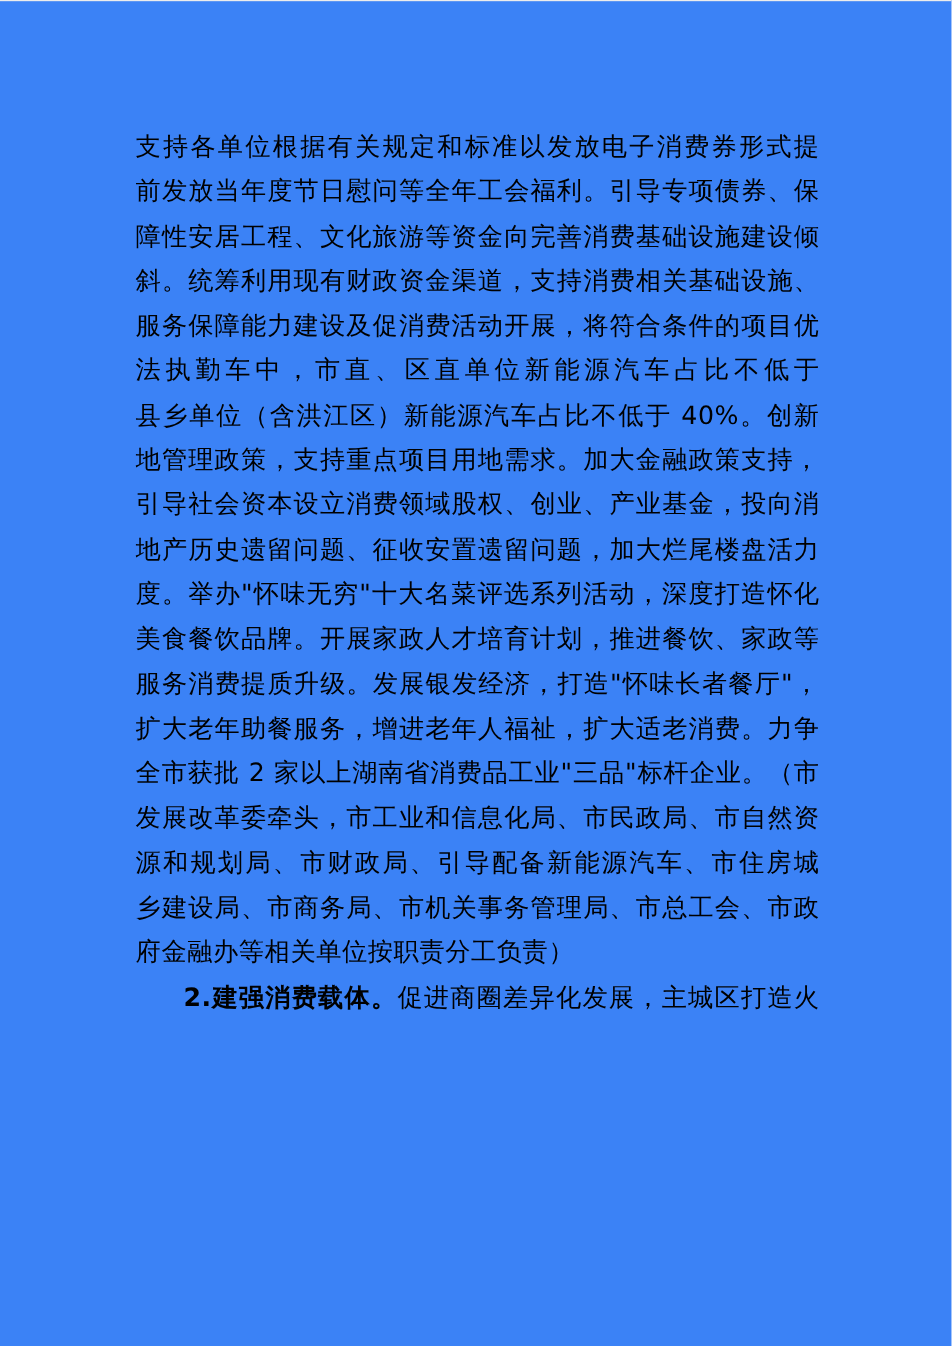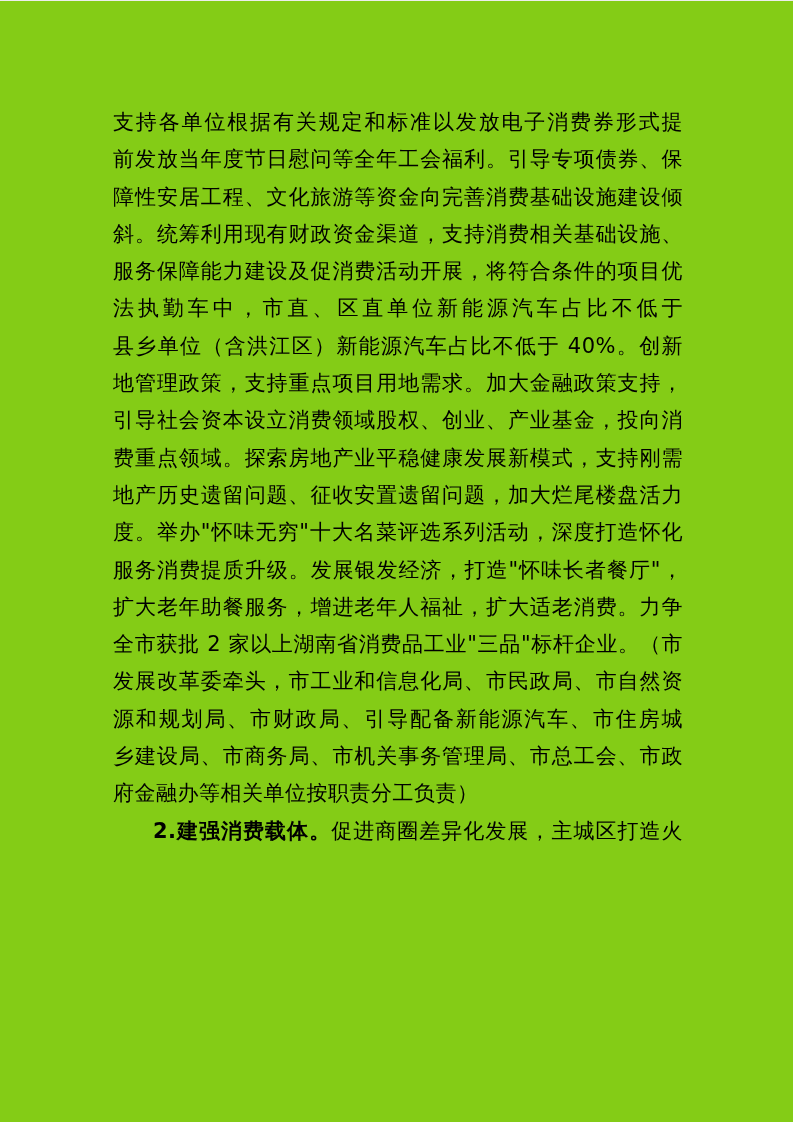--- a/index.html
+++ b/index.html
@@ -4,21 +4,21 @@
 <style>
   html, body {
     margin: 0;
     padding: 0;
     background: #ffffff;
   }
   .page {
     position: relative;
     width: 793px;
     height: 1122px;
-    background: #84cc16;
+    background: #3b82f6;
     overflow: hidden;
     border-top: 1px solid #ececec;
     font-family: "DejaVu Sans", "Liberation Sans", sans-serif;
     color: #000000;
     box-sizing: border-box;
   }
   .content {
     position: absolute;
     top: 103px;
     left: 113px;
@@ -52,23 +52,23 @@
     <div>
         <div class="line">支持各单位根据有关规定和标准以发放电子消费券形式提</div>
         <div class="line">前发放当年度节日慰问等全年工会福利。引导专项债券、保</div>
         <div class="line">障性安居工程、文化旅游等资金向完善消费基础设施建设倾</div>
         <div class="line">斜。统筹利用现有财政资金渠道，支持消费相关基础设施、</div>
         <div class="line">服务保障能力建设及促消费活动开展，将符合条件的项目优</div>
         <div class="line">法执勤车中，市直、区直单位新能源汽车占比不低于 60%，</div>
         <div class="line">县乡单位（含洪江区）新能源汽车占比不低于 40%。创新用</div>
         <div class="line">地管理政策，支持重点项目用地需求。加大金融政策支持，</div>
         <div class="line">引导社会资本设立消费领域股权、创业、产业基金，投向消</div>
-        <div class="line">费重点领域。探索房地产业平稳健康发展新模式，支持刚需</div>
         <div class="line">地产历史遗留问题、征收安置遗留问题，加大烂尾楼盘活力</div>
         <div class="line">度。举办"怀味无穷"十大名菜评选系列活动，深度打造怀化</div>
+        <div class="line">美食餐饮品牌。开展家政人才培育计划，推进餐饮、家政等</div>
         <div class="line">服务消费提质升级。发展银发经济，打造"怀味长者餐厅"，</div>
         <div class="line">扩大老年助餐服务，增进老年人福祉，扩大适老消费。力争</div>
         <div class="line">全市获批 2 家以上湖南省消费品工业"三品"标杆企业。（市</div>
         <div class="line">发展改革委牵头，市工业和信息化局、市民政局、市自然资</div>
         <div class="line">源和规划局、市财政局、引导配备新能源汽车、市住房城</div>
         <div class="line">乡建设局、市商务局、市机关事务管理局、市总工会、市政</div>
         <div class="line para-end">府金融办等相关单位按职责分工负责）</div>
       </div>
     <div class="line item-start"><span class="bold">2.建强消费载体。</span><span>促进商圈差异化发展，主城区打造火</span></div>
   </div>

